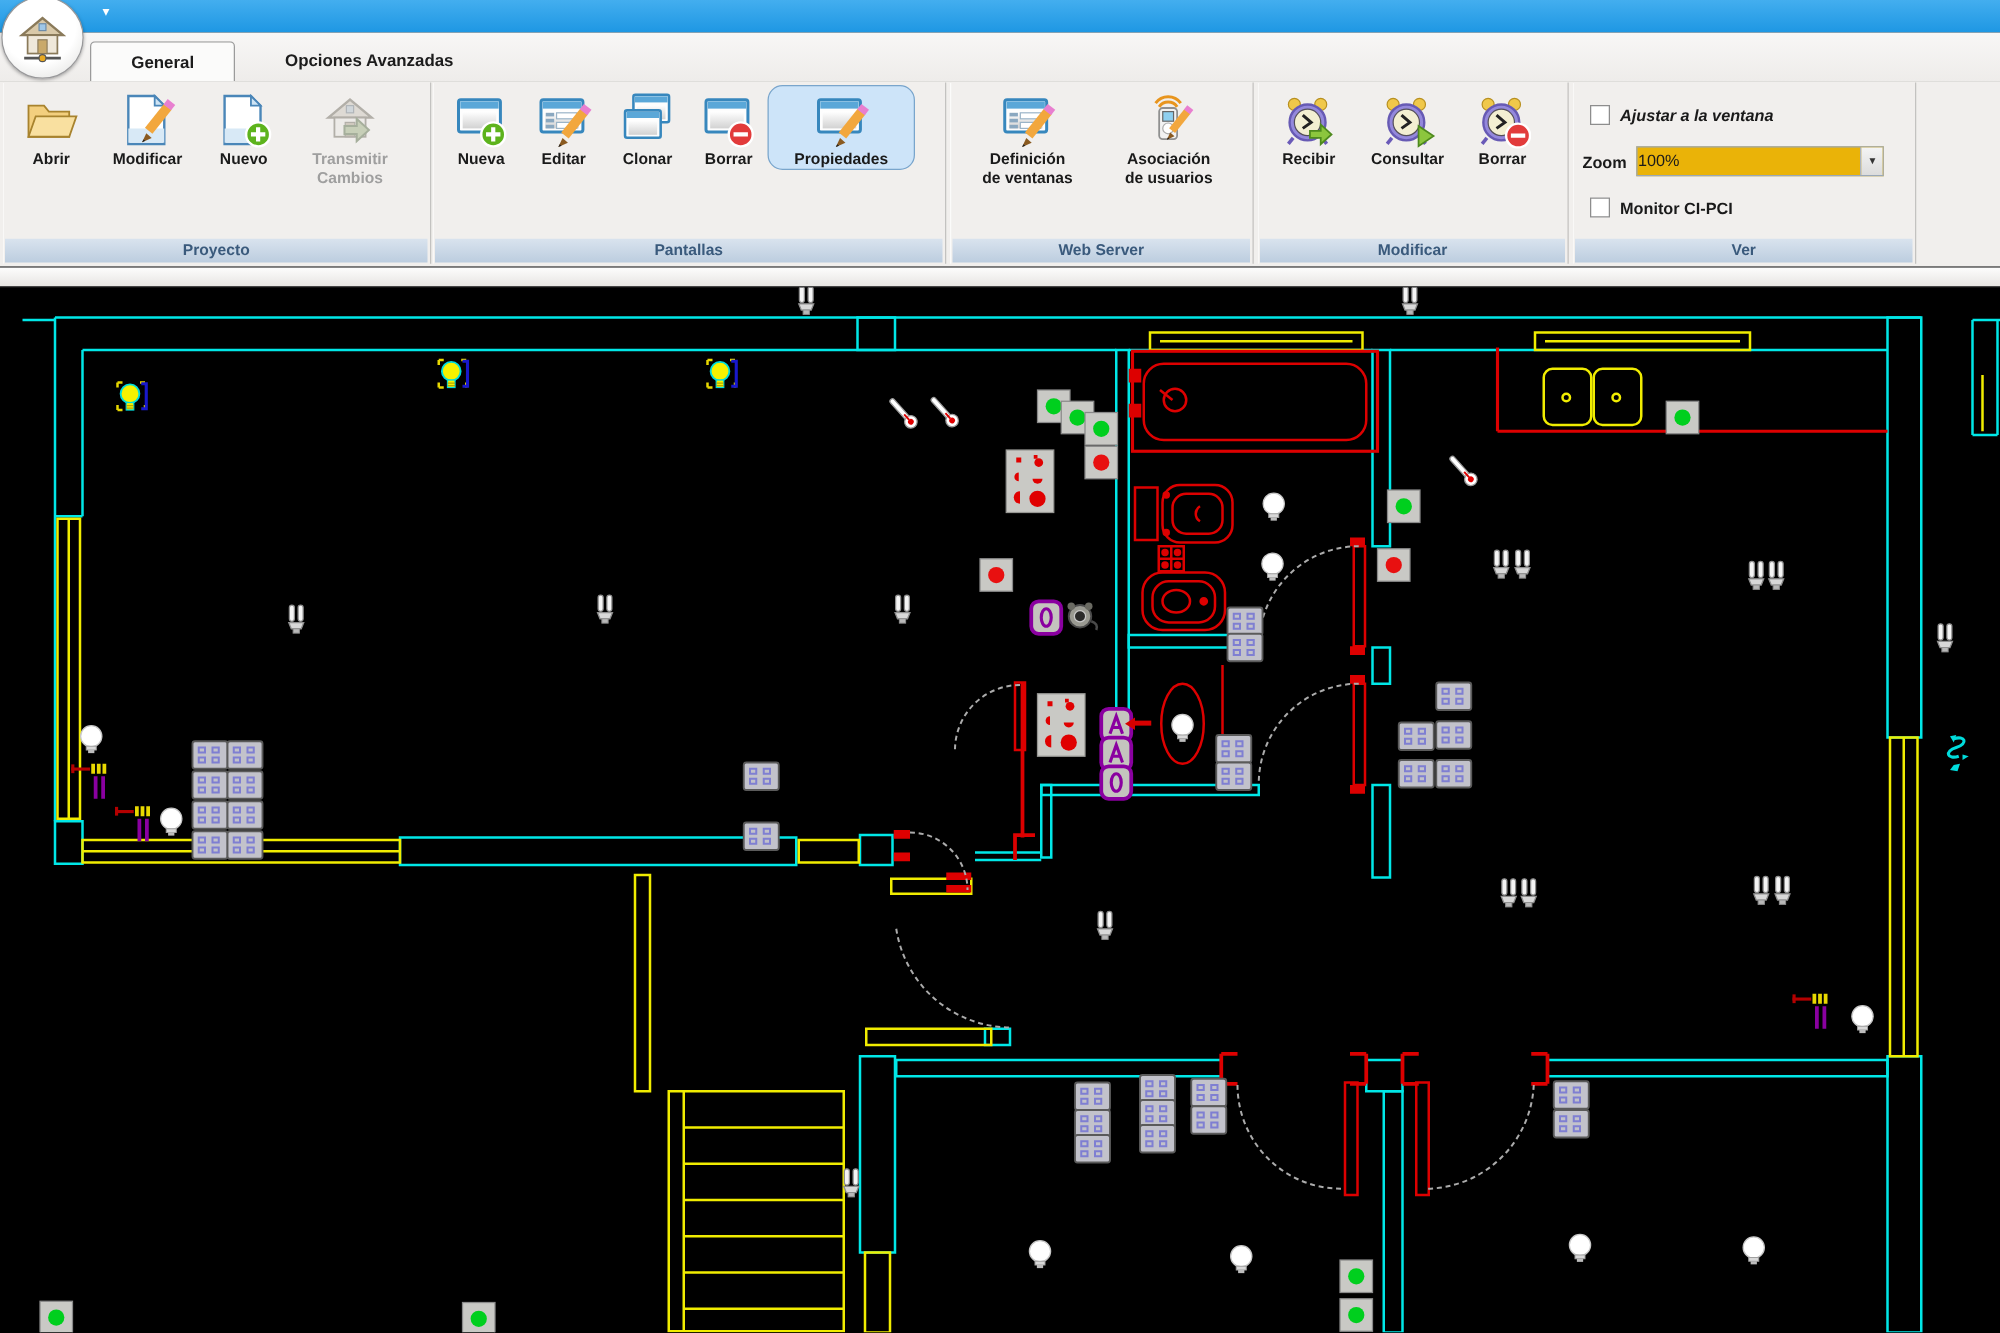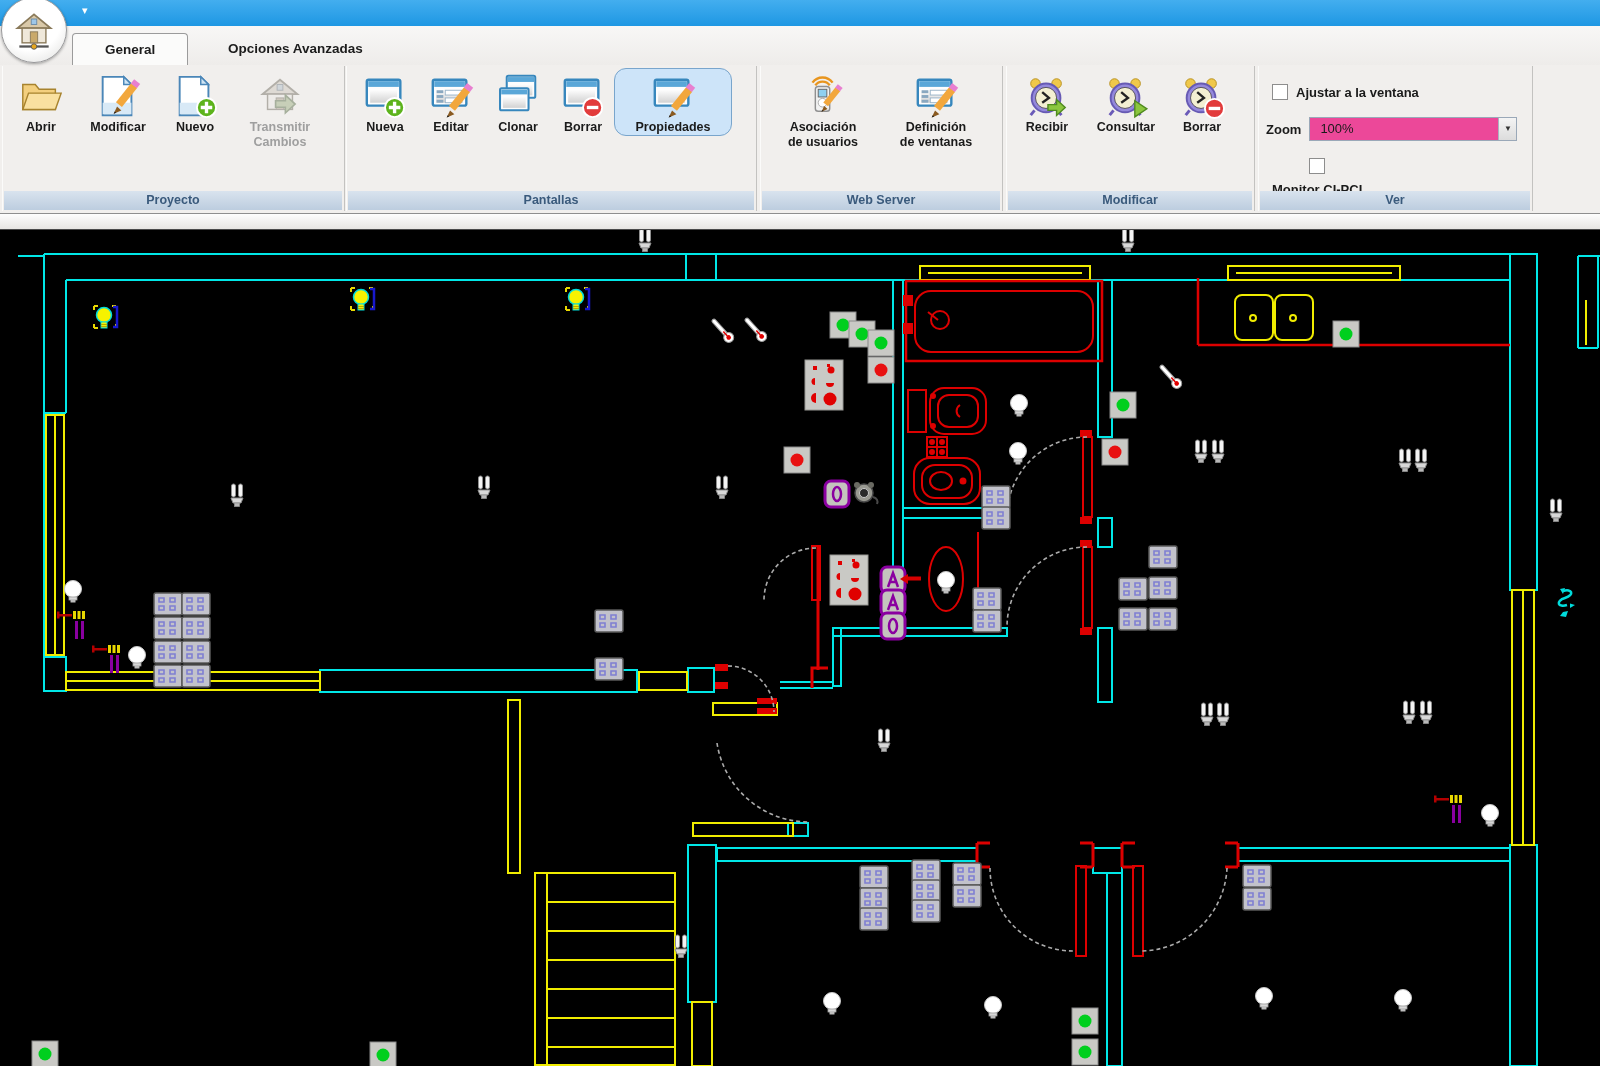--- a/index.html
+++ b/index.html
@@ -38,22 +38,22 @@
   .rbtn.selected{background:#cde4f9;border:1px solid #79a5cc;border-radius:12px;
     padding:1px 4px 0 4px;}
   .rbtn.disabled .rlabel{color:#9f9f9f;}
   .rbtn.disabled .ric{opacity:.55;filter:grayscale(.7);}
   
   .checkrow{position:absolute;display:flex;align-items:center;gap:8px;
     font-size:13px;font-weight:bold;color:#1a1a1a;}
   .cbx{width:14px;height:14px;background:#fff;border:1px solid #8d8d8d;}
   .zoomrow{position:absolute;display:flex;align-items:center;gap:8px;
     font-size:13px;font-weight:bold;color:#1a1a1a;}
-  .zoomsel{width:196px;height:22px;background:#ec4899;border:1px solid #9aa8b8;
-    position:relative;font-weight:normal;font-size:13px;line-height:22px;padding-left:10px;}
+  .zoomsel{width:196px;height:22px;background:#eab308;border:1px solid #9aa8b8;
+    position:relative;font-weight:normal;font-size:13px;line-height:22px;padding-left:0;}
   .zoomsel .caret{position:absolute;right:0;top:0;width:17px;height:22px;
     background:linear-gradient(#f4f4f4,#dcdcdc);border-left:1px solid #aab4c0;
     text-align:center;font-size:8px;line-height:22px;color:#333;}
   
   .statusstrip{position:absolute;left:0;top:213px;width:1600px;height:17px;
     background:linear-gradient(#fdfdfd,#e7e5e2);border-top:1px solid #8e8e8e;
     border-bottom:1px solid #4a4a4a;box-sizing:border-box;}
   .plan{position:absolute;left:0;top:230px;width:1600px;height:836px;background:#000;}
   .hiddefs{position:absolute;width:0;height:0;overflow:hidden;}
 </style>
@@ -302,33 +302,33 @@
             <use href="#i-pencil" transform="translate(4,6)"></use>
           </svg>
         <div class="rlabel">Propiedades</div>
       </div>
     </div>
     <div class="gband">Pantallas</div>
   </div>
 
   <div class="group" style="left:760px;width:242px;">
     <div class="gbuttons">
+      <div class="rbtn" style="width:112px">
+        <svg class="ric" viewBox="0 0 48 48">
+            <use href="#i-window-form"></use>
+            <use href="#i-pencil" transform="translate(4,6)"></use>
+          </svg>
+        <div class="rlabel"><span>Definición</span><br><span>de ventanas</span></div>
+      </div>
       <div class="rbtn" style="width:114px">
         <svg class="ric" viewBox="0 0 48 48">
             <use href="#i-player"></use>
             <use href="#i-pencil" transform="translate(10,8) scale(0.8)"></use>
           </svg>
         <div class="rlabel"><span>Asociación</span><br><span>de usuarios</span></div>
-      </div>
-      <div class="rbtn" style="width:112px">
-        <svg class="ric" viewBox="0 0 48 48">
-            <use href="#i-window-form"></use>
-            <use href="#i-pencil" transform="translate(4,6)"></use>
-          </svg>
-        <div class="rlabel"><span>Definición</span><br><span>de ventanas</span></div>
       </div>
     </div>
     <div class="gband">Web Server</div>
   </div>
 
   <div class="group" style="left:1006px;width:248px;">
     <div class="gbuttons">
       <div class="rbtn" style="width:70px">
         <svg class="ric" viewBox="0 0 48 48">
             <use href="#i-clock"></use>
@@ -348,32 +348,32 @@
             <use href="#i-clock"></use>
             <use href="#i-minus" transform="translate(13,13)"></use>
           </svg>
         <div class="rlabel">Borrar</div>
       </div>
     </div>
     <div class="gband">Modificar</div>
   </div>
 
   <div class="group" style="left:1258px;width:274px;">
-    <div class="checkrow" style="left:14px;top:18px;">
+    <div class="checkrow" style="left:14px;top:18px;font-style:italic;">
       <div class="cbx"></div>
       <span>Ajustar a la ventana</span>
     </div>
     <div class="zoomrow" style="left:8px;top:51px;">
       <span>Zoom</span>
       <div class="zoomsel">
         <span>100%</span>
         <div class="caret">▼</div>
       </div>
     </div>
-    <div class="checkrow" style="left:14px;top:92px;flex-direction:column;">
+    <div class="checkrow" style="left:14px;top:92px;">
       <div class="cbx"></div>
       <span>Monitor CI-PCI</span>
     </div>
     <div class="gband">Ver</div>
   </div>
 </div>
 
 <div class="statusstrip"></div>
 
 <svg class="plan" viewBox="0 230 1600 836">

